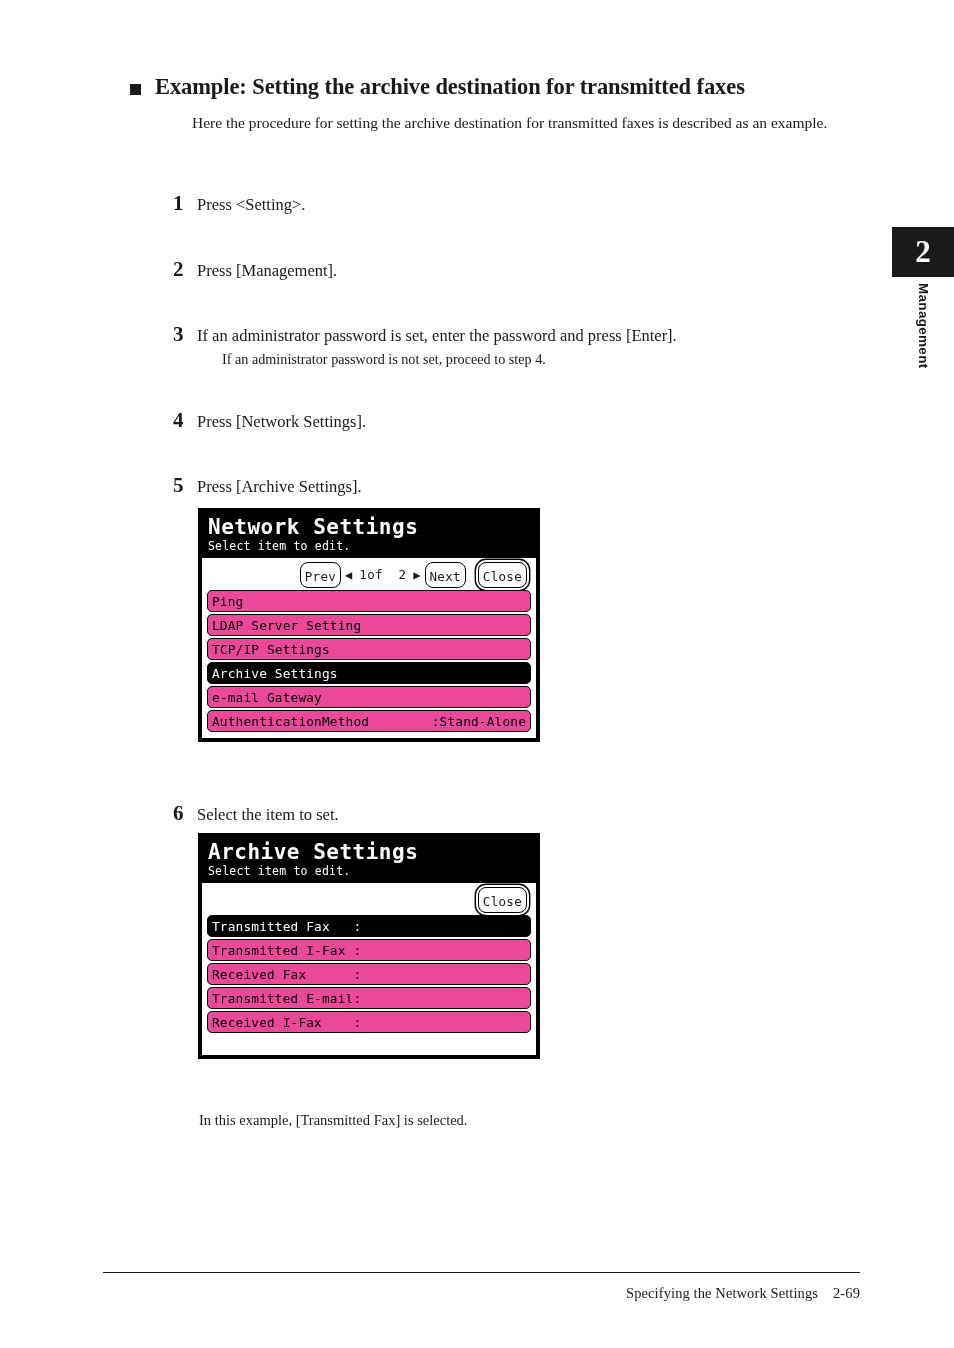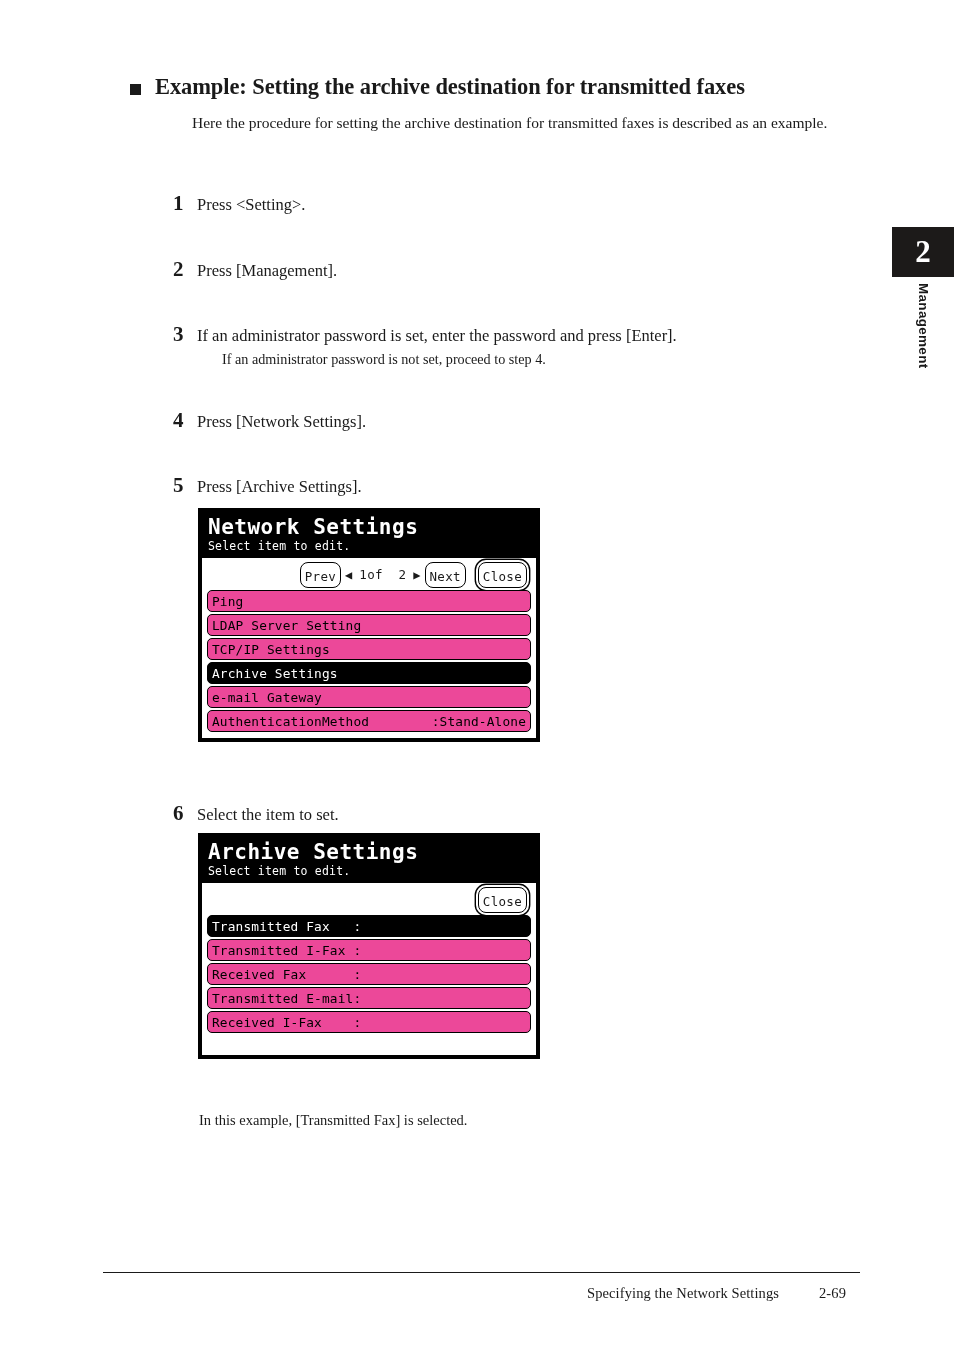--- a/index.html
+++ b/index.html
@@ -230,25 +230,25 @@
     position: absolute;
     left: 103px;
     top: 1272px;
     width: 757px;
     height: 1px;
     background: #1a1a1a;
   }
   .footer-text {
     position: absolute;
     top: 1285px;
-    right: 108px;
+    right: 94px;
     font-size: 14.5px;
     display: flex;
     align-items: baseline;
-    gap: 40px;
+    gap: 15px;
   }
   .footer-title { letter-spacing: 0.1px; }
   .footer-page { letter-spacing: 0.1px; }
 </style>
 </head>
 <body>
 
 <div class="chapter-tab">
   <span class="chapter-tab-num">2</span>
 </div>

